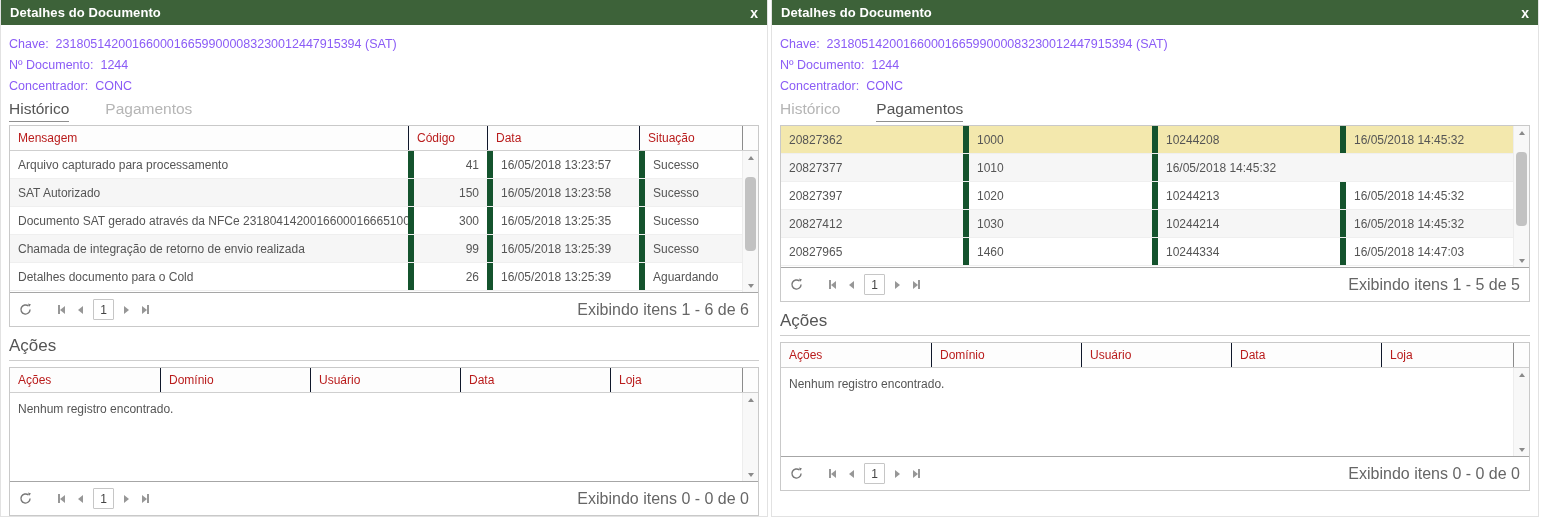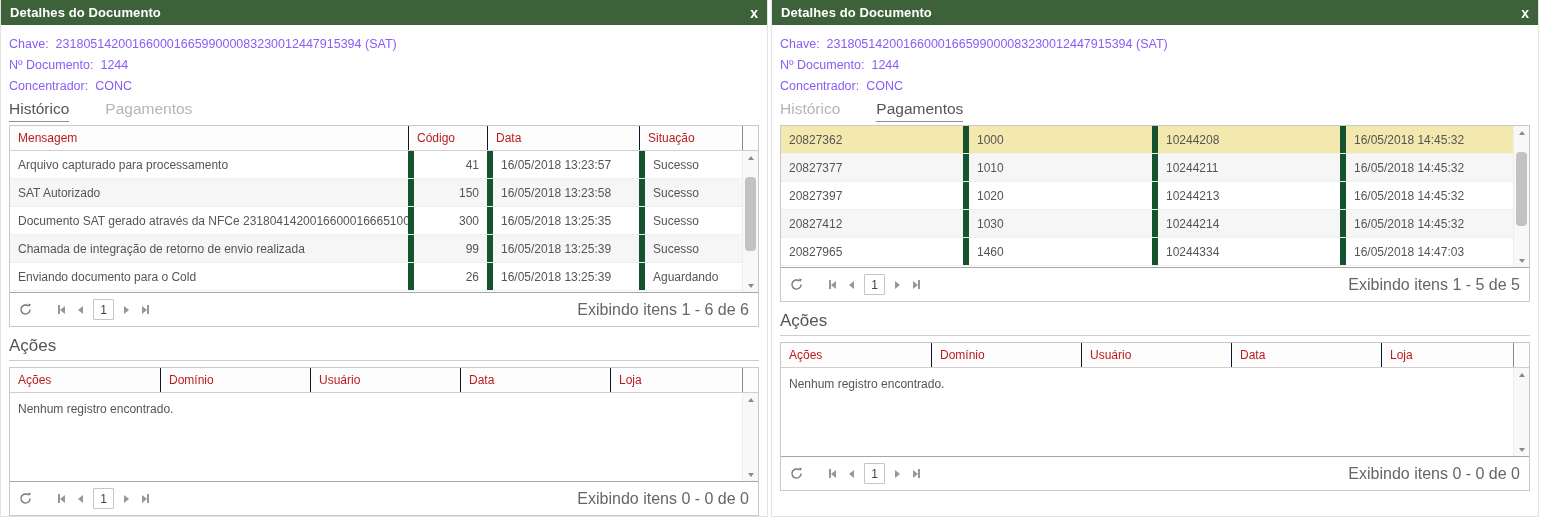--- a/index.html
+++ b/index.html
@@ -127,21 +127,21 @@
           <div class="gcell c3">16/05/2018 13:25:35</div>
           <div class="gcell c4">Sucesso</div>
         </div>
         <div class="grow">
           <div class="gcell c1">Chamada de integração de retorno de envio realizada</div>
           <div class="gcell c2 num">99</div>
           <div class="gcell c3">16/05/2018 13:25:39</div>
           <div class="gcell c4">Sucesso</div>
         </div>
         <div class="grow">
-          <div class="gcell c1">Enviando documento para o Cold</div>
+          <div class="gcell c1">Detalhes documento para o Cold</div>
           <div class="gcell c2 num">26</div>
           <div class="gcell c3">16/05/2018 13:25:39</div>
           <div class="gcell c4">Aguardando</div>
         </div>
         <div class="scroll">
           <div class="sarrow up"></div>
           <div class="sthumb"></div>
           <div class="sarrow down"></div>
         </div>
       </div>
@@ -245,21 +245,20 @@
       <div class="gbody">
         <div class="grow selected">
           <div class="gcell c1">20827362</div>
           <div class="gcell c2">1000</div>
           <div class="gcell c3">10244208</div>
           <div class="gcell c4">16/05/2018 14:45:32</div>
         </div>
         <div class="grow">
           <div class="gcell c1">20827377</div>
           <div class="gcell c2">1010</div>
-          <div class="gcell c3">10244211</div>
           <div class="gcell c4">16/05/2018 14:45:32</div>
         </div>
         <div class="grow">
           <div class="gcell c1">20827397</div>
           <div class="gcell c2">1020</div>
           <div class="gcell c3">10244213</div>
           <div class="gcell c4">16/05/2018 14:45:32</div>
         </div>
         <div class="grow">
           <div class="gcell c1">20827412</div>

